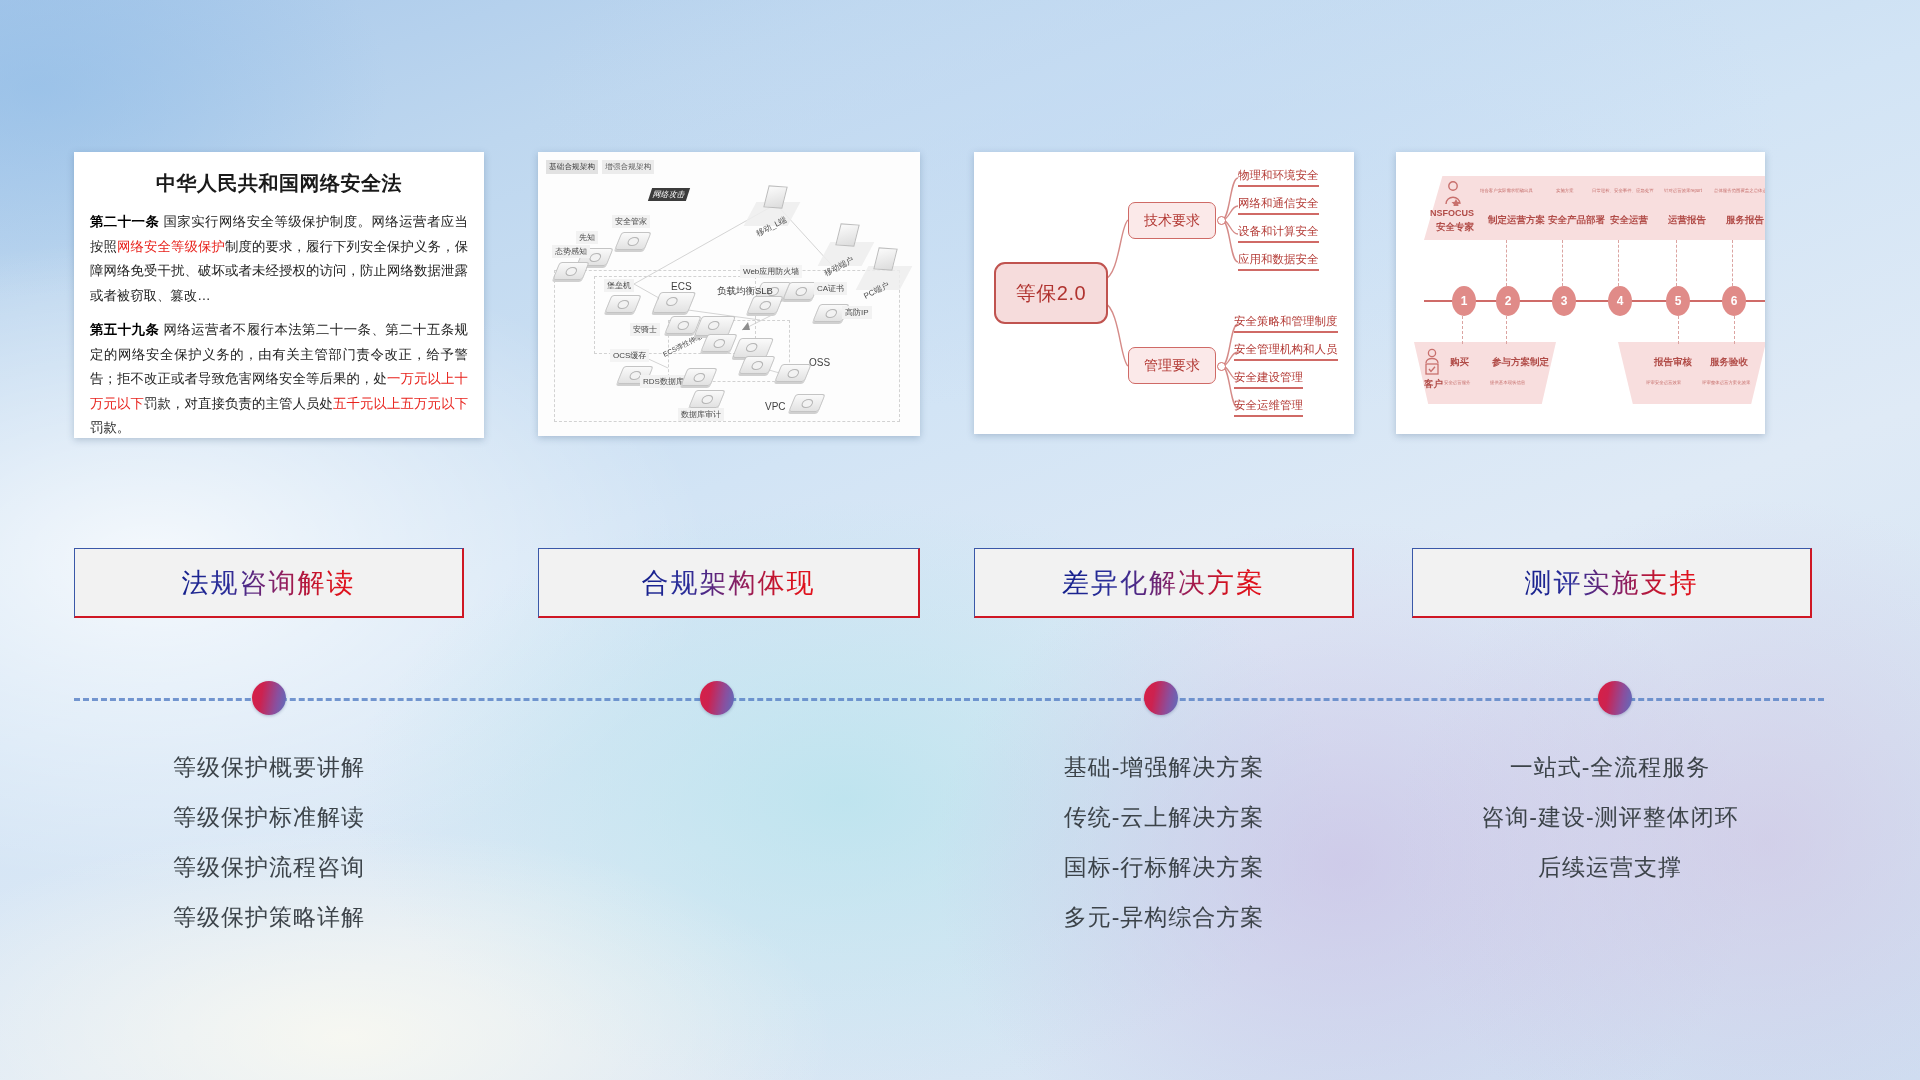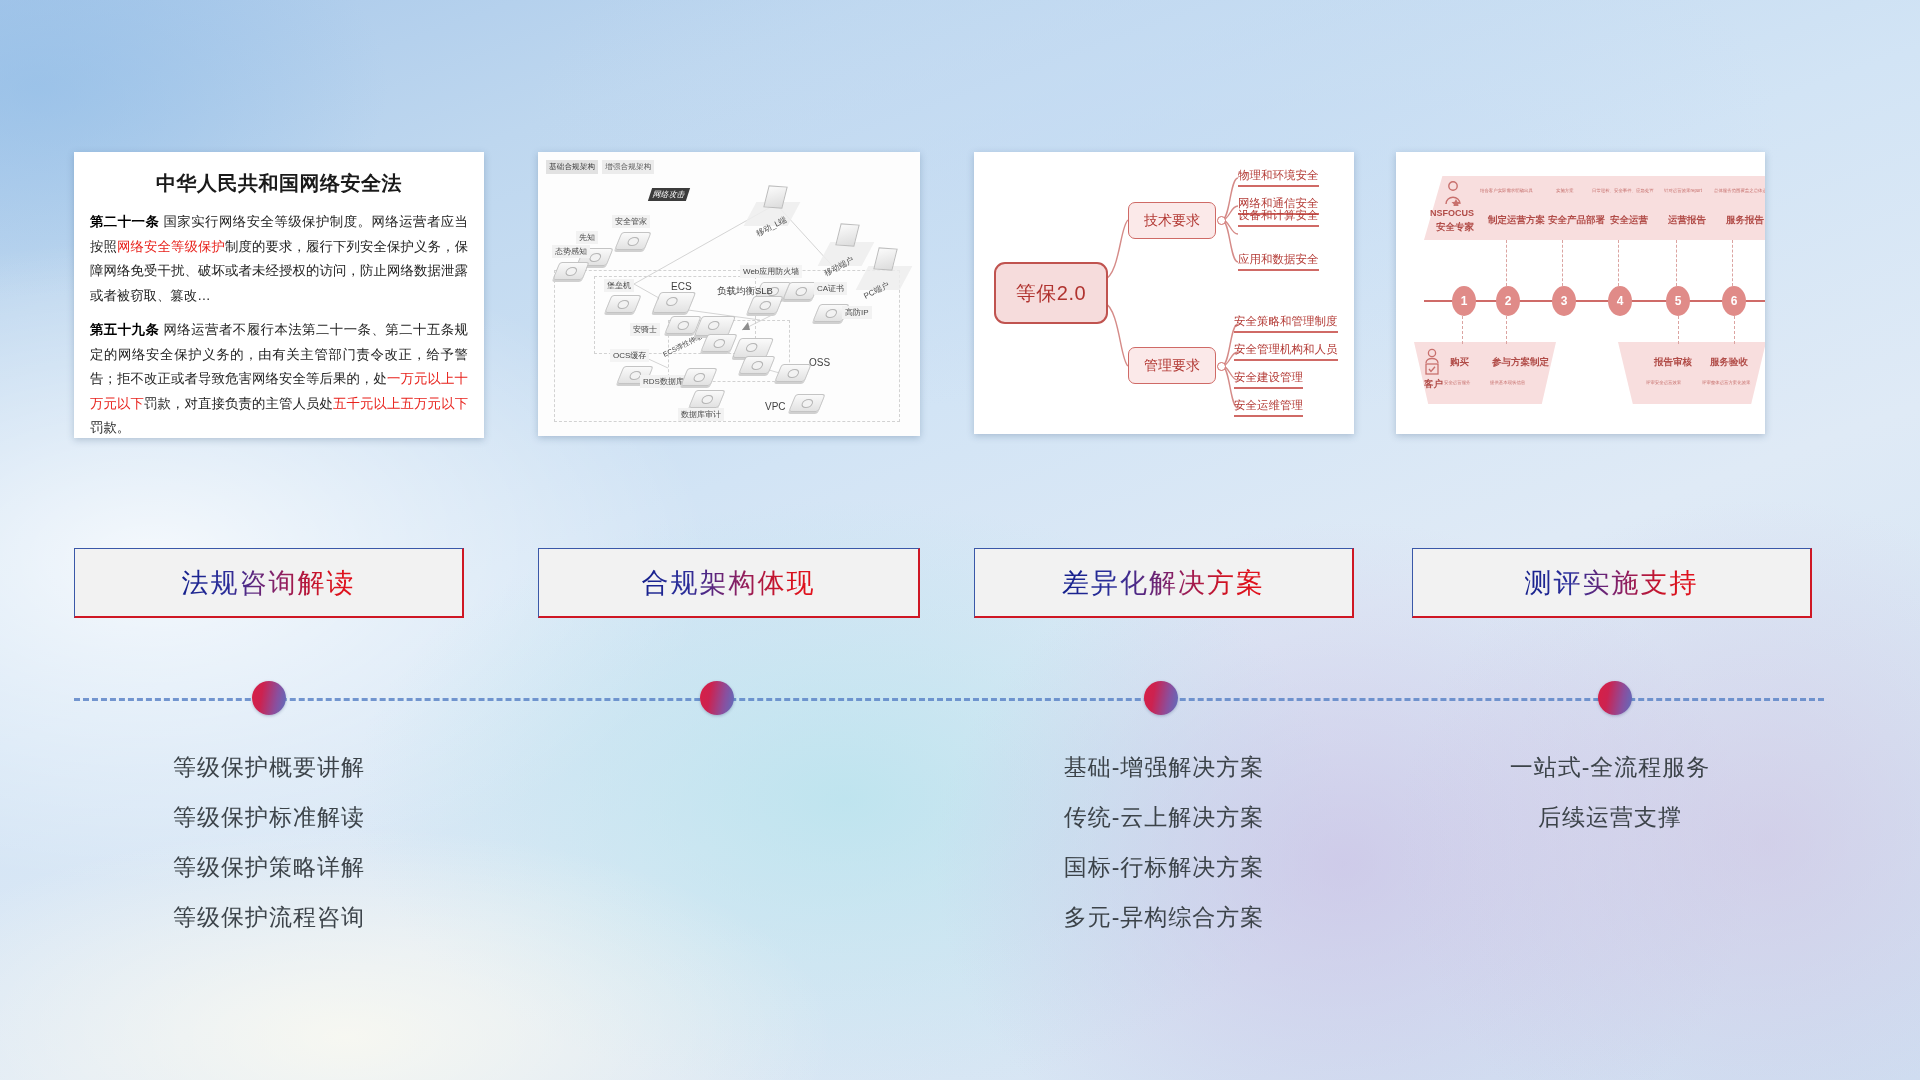--- a/index.html
+++ b/index.html
@@ -422,21 +422,21 @@
             <path d="M248 214 C 256 214, 256 256, 264 256"></path>
           </g>
         </svg>
 
         <div class="mm-root">等保2.0</div>
 
         <div class="mm-mid mm-tech">技术要求</div>
         <div class="mm-knob" style="left:243px;top:64px;"></div>
         <div class="mm-leaf" style="left:264px;top:16px;">物理和环境安全</div>
         <div class="mm-leaf" style="left:264px;top:44px;">网络和通信安全</div>
-        <div class="mm-leaf" style="left:264px;top:56px;">设备和计算安全</div>
+        <div class="mm-leaf" style="left:264px;top:72px;">设备和计算安全</div>
         <div class="mm-leaf" style="left:264px;top:100px;">应用和数据安全</div>
 
         <div class="mm-mid mm-mgmt">管理要求</div>
         <div class="mm-knob" style="left:243px;top:210px;"></div>
         <div class="mm-leaf" style="left:260px;top:162px;">安全策略和管理制度</div>
         <div class="mm-leaf" style="left:260px;top:190px;">安全管理机构和人员</div>
         <div class="mm-leaf" style="left:260px;top:218px;">安全建设管理</div>
         <div class="mm-leaf" style="left:260px;top:246px;">安全运维管理</div>
       </div>
     </div>
@@ -528,27 +528,28 @@
 
   <div class="tl-line"></div>
   <div class="tl-dot d1"></div>
   <div class="tl-dot d2"></div>
   <div class="tl-dot d3"></div>
   <div class="tl-dot d4"></div>
 
   <div class="col c1">
     <div class="li">等级保护概要讲解</div>
     <div class="li">等级保护标准解读</div>
+    <div class="li">等级保护流程咨询</div>
     <div class="li">等级保护策略详解</div>
-    <div class="li">等级保护流程咨询</div>
   </div>
   <div class="col c3">
     <div class="li">基础-增强解决方案</div>
     <div class="li">传统-云上解决方案</div>
     <div class="li">国标-行标解决方案</div>
     <div class="li">多元-异构综合方案</div>
   </div>
   <div class="col c4">
     <div class="li">一站式-全流程服务</div>
+    <div class="li">咨询-建设-测评整体闭环</div>
     <div class="li">后续运营支撑</div>
   </div>
 
 </div>
 
 </body></html>

